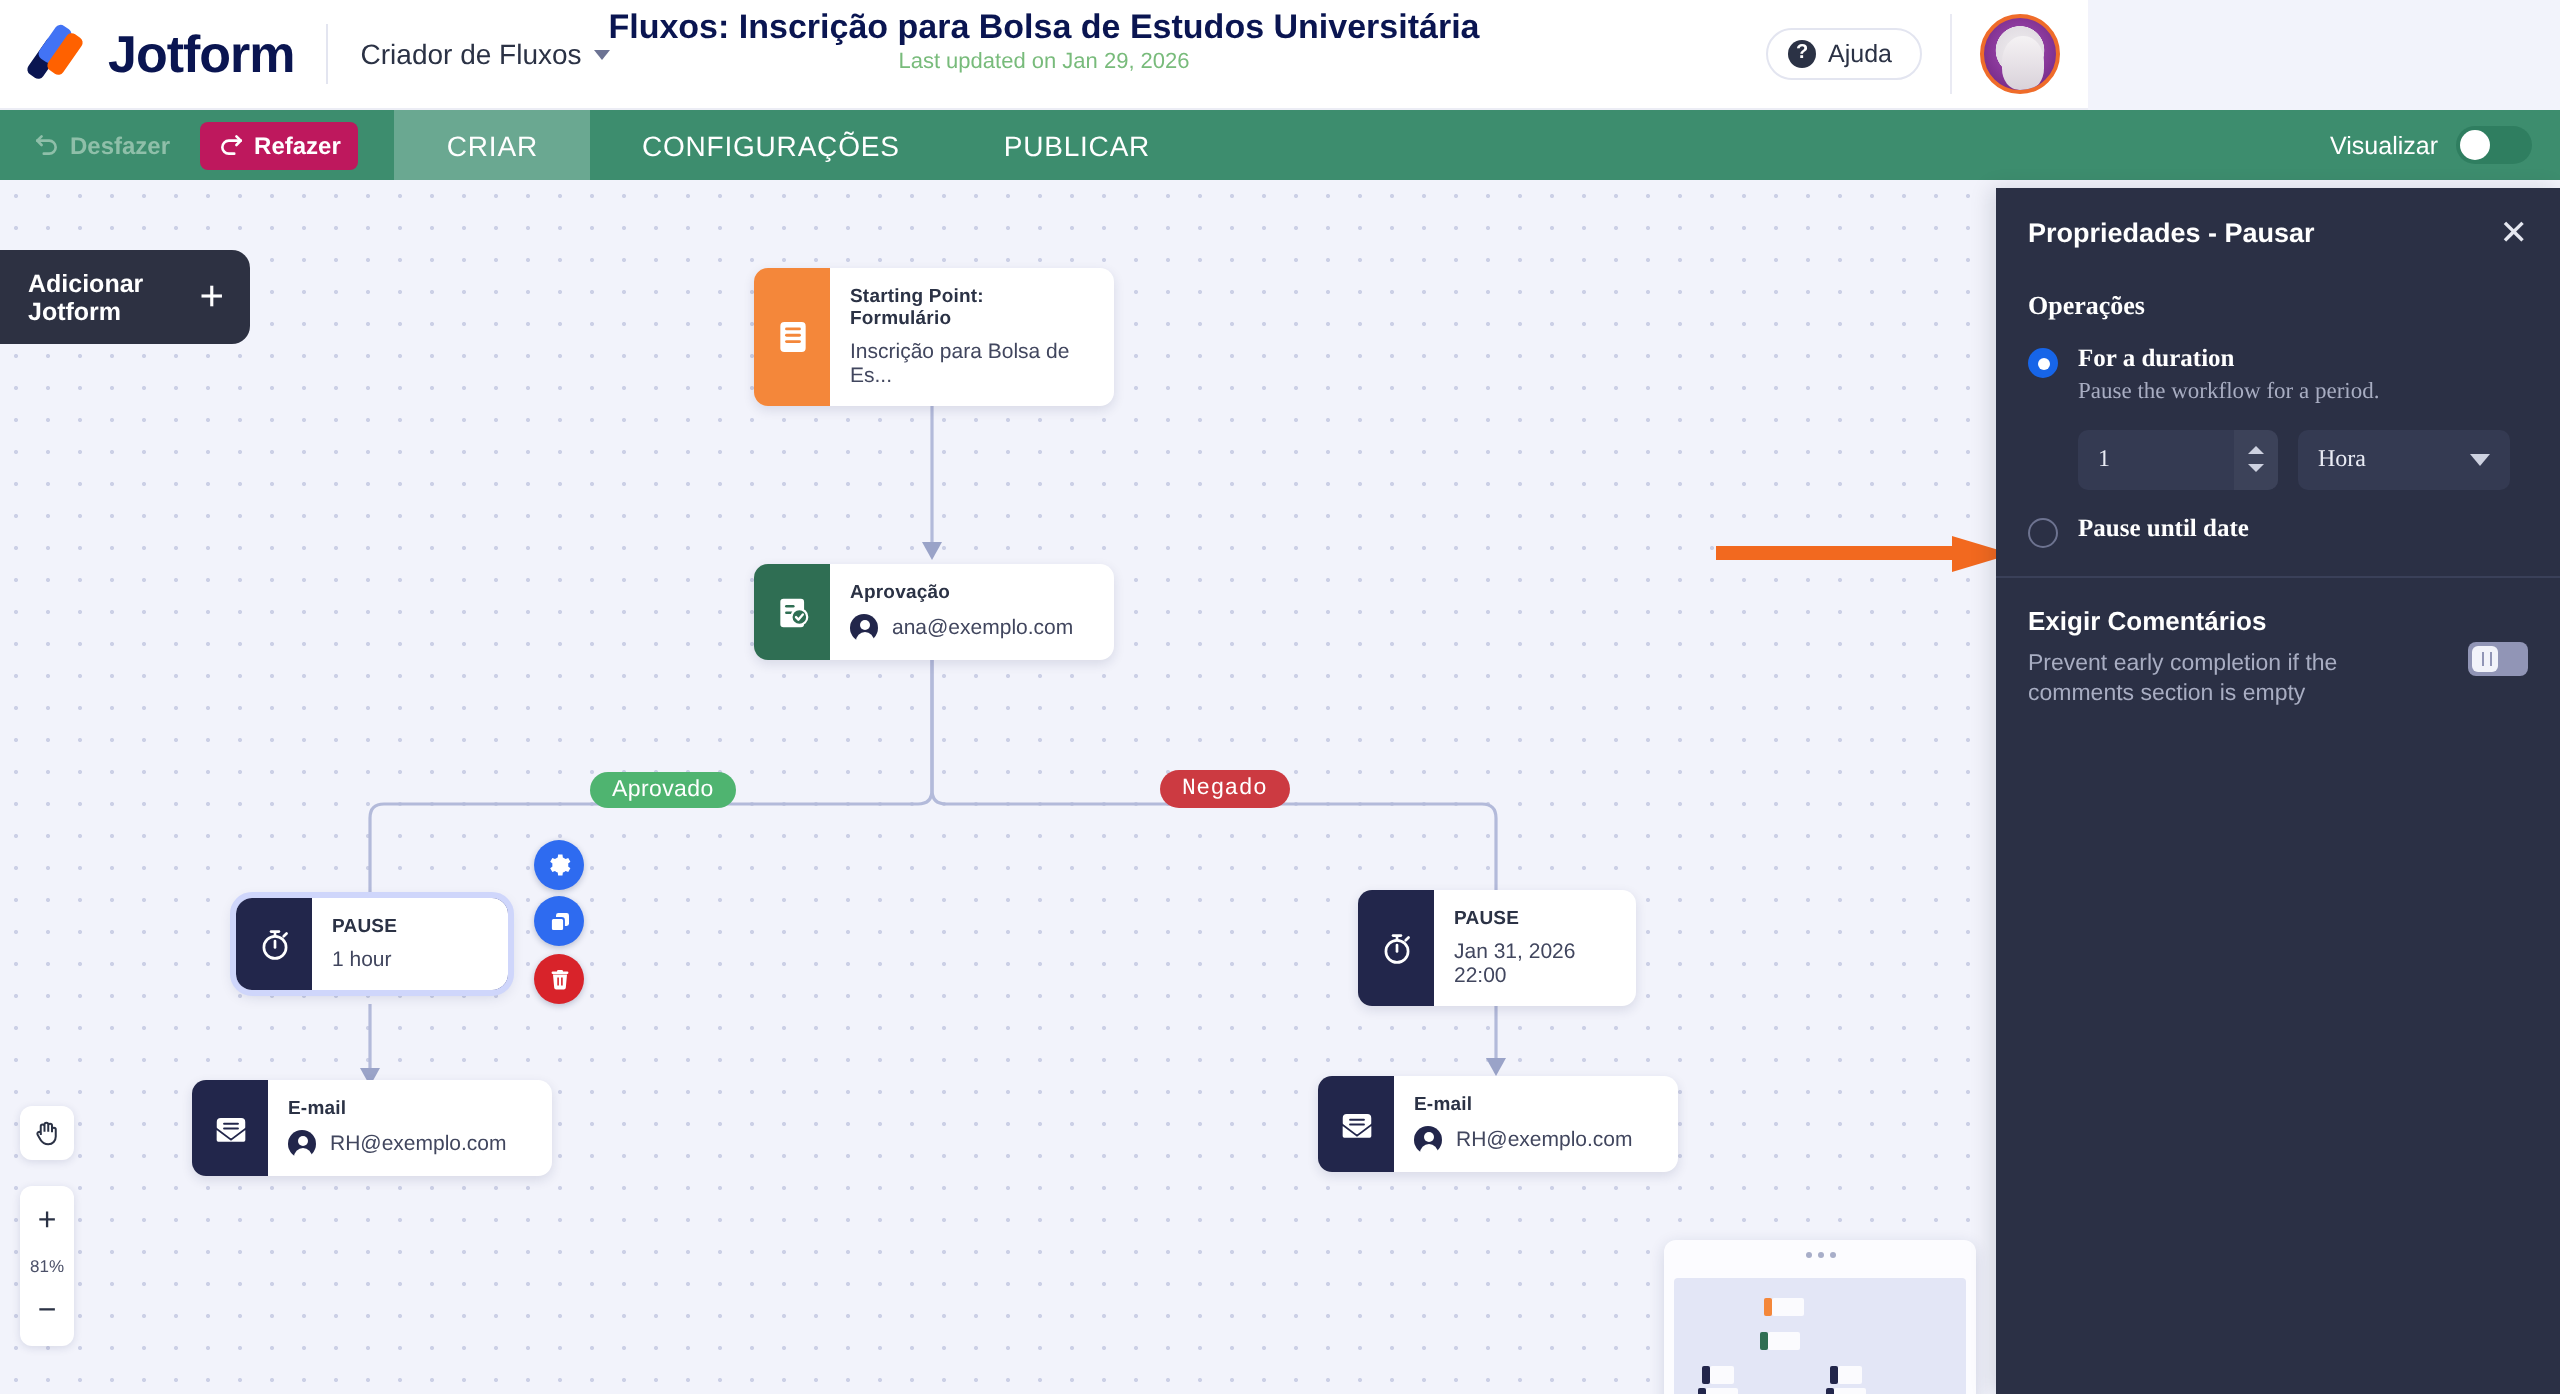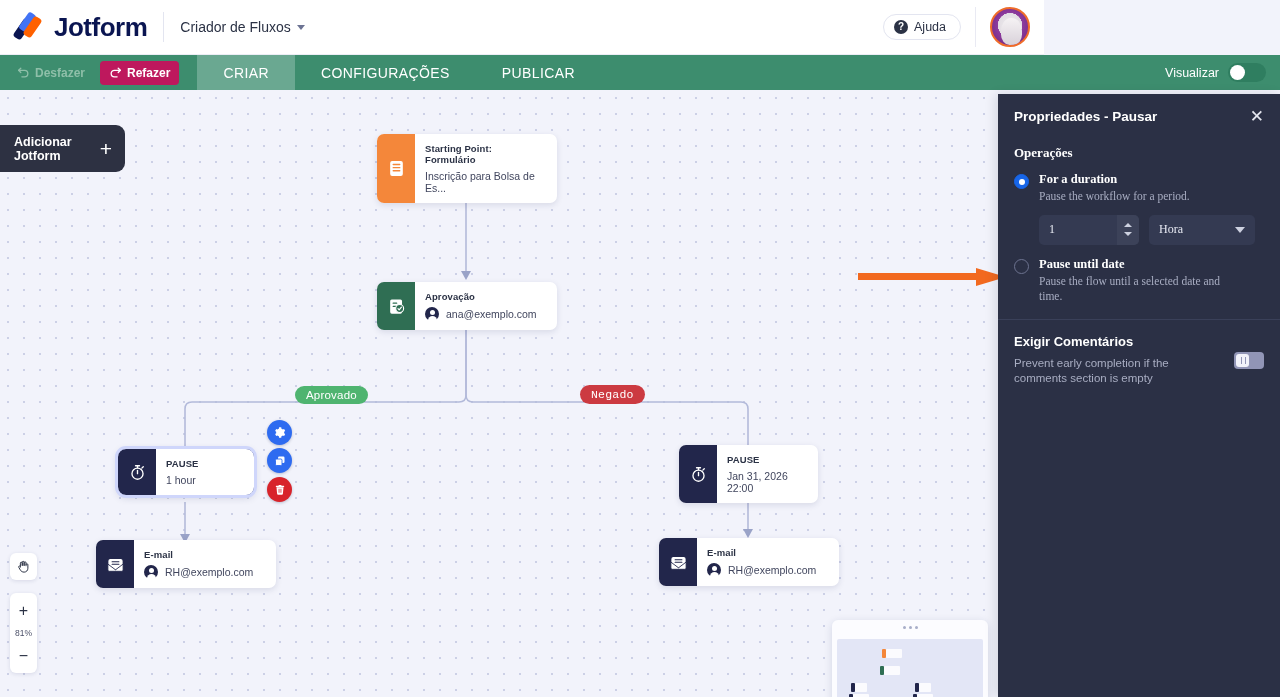--- a/index.html
+++ b/index.html
@@ -186,20 +186,24 @@
           <i class="lm1"></i>
       </div>
       <div class="brand-name">Jotform</div>
     </div>
     <div class="vdiv"></div>
     <div class="builder-sel">
       <span>Criador de Fluxos</span>
       <span class="caret"></span>
     </div>
 
+    <div class="title-wrap">
+      <div class="flow-title">Fluxos: Inscrição para Bolsa de Estudos Universitária</div>
+      <div class="flow-sub">Last updated on Jan 29, 2026</div>
+    </div>
 
     <div class="top-right">
       <div class="help-btn">
         <span class="help-ic">?</span>
         <span>Ajuda</span>
       </div>
       <div class="top-vdiv"></div>
       <div class="avatar"></div>
     </div>
   </div>
@@ -466,21 +470,20 @@
         <div class="selbox">
           <span>Hora</span>
           <span class="chev"></span>
         </div>
       </div>
 
       <div class="radio-row">
         <div class="radio"></div>
         <div>
           <div class="radio-label">Pause until date</div>
-          <div class="radio-desc" style="max-width:205px">Pause the flow until a selected date and time.</div>
         </div>
       </div>
     </div>
 
     <div class="hr"></div>
 
     <div class="sec2">
       <div>
         <div class="sec-title" style="margin-bottom:7px">Exigir Comentários</div>
         <div class="radio-desc" style="max-width:170px">Prevent early completion if the comments section is empty</div>

